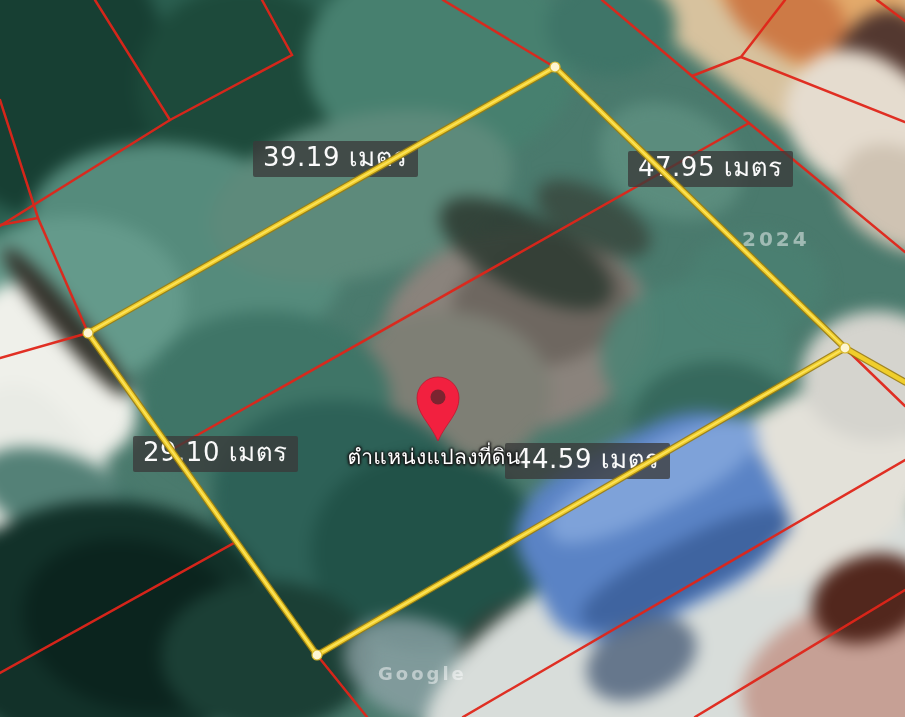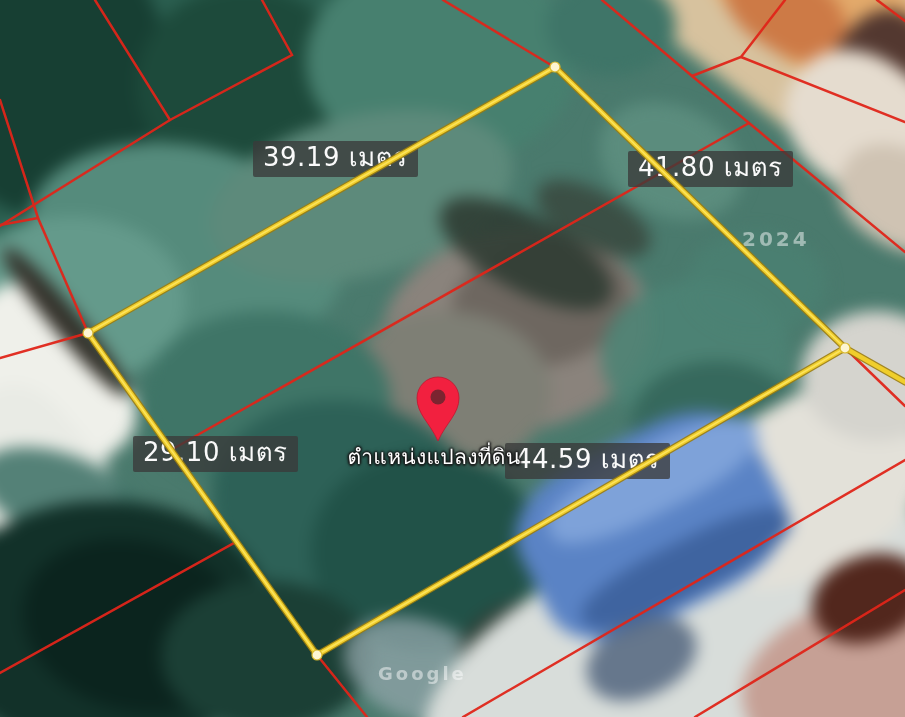--- a/index.html
+++ b/index.html
@@ -97,21 +97,21 @@
       <polyline points="741,57 905,122"></polyline>
       <polyline points="877,0 905,21"></polyline>
       <polyline points="171,450 749,123"></polyline>
       <polyline points="0,673 236,542 317,655 367,717"></polyline>
       <polyline points="905,460 463,717"></polyline>
       <polyline points="905,590 695,717"></polyline>
     </g>
   </svg>
 
   <div class="mlabel" style="left:253px;top:141px;">39.19 เมตร</div>
-  <div class="mlabel" style="left:628px;top:151px;">41.80 เมตร</div>
+  <div class="mlabel" style="left:628px;top:151px;">47.95 เมตร</div>
   <div class="mlabel" style="left:133px;top:436px;">29.10 เมตร</div>
   <div class="mlabel" style="left:505px;top:443px;">44.59 เมตร</div>
 
   <svg class="layer z3" width="905" height="717" viewBox="0 0 905 717">
     <g fill="none" stroke-linejoin="round" stroke-linecap="round">
       <polygon points="555,67 845,348 317,655 88,333" stroke="#9c7d10" stroke-width="7" opacity="0.9"></polygon>
       <polyline points="845,348 905,382" stroke="#9c7d10" stroke-width="7" opacity="0.9"></polyline>
       <polygon points="555,67 845,348 317,655 88,333" stroke="#f0ce2c" stroke-width="4.5"></polygon>
       <polyline points="845,348 905,382" stroke="#f0ce2c" stroke-width="4.5"></polyline>
       <polygon points="555,67 845,348 317,655 88,333" stroke="#ffe96a" stroke-width="1.5" opacity="0.8"></polygon>

